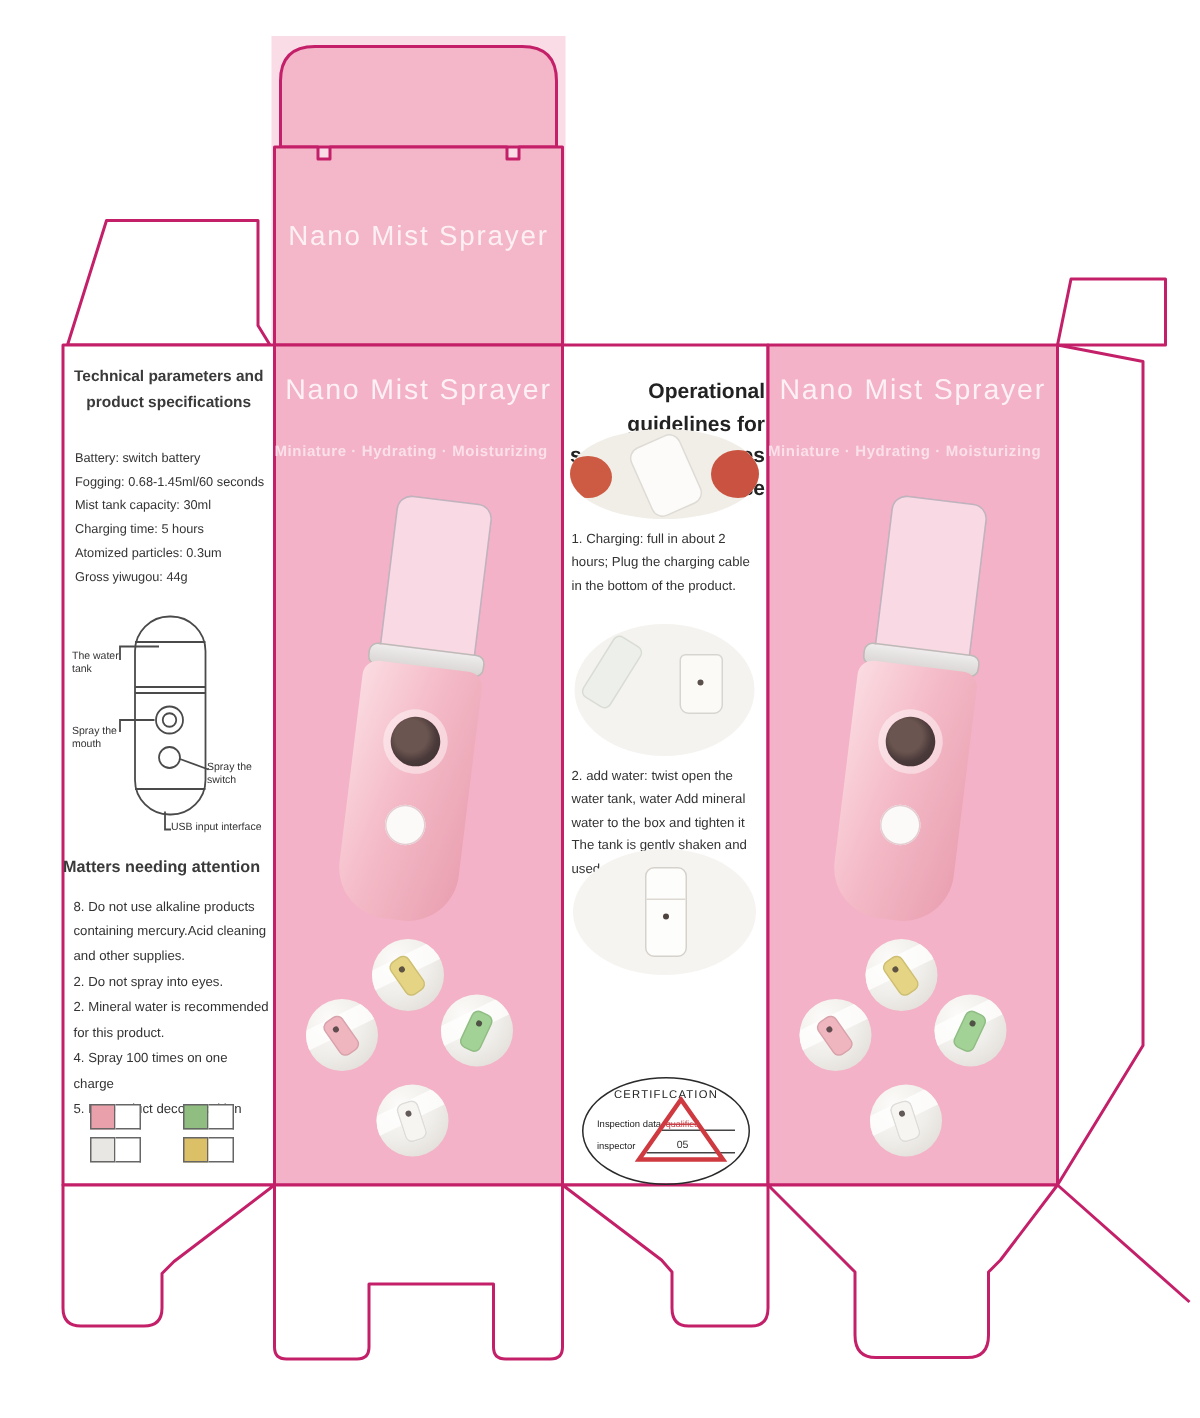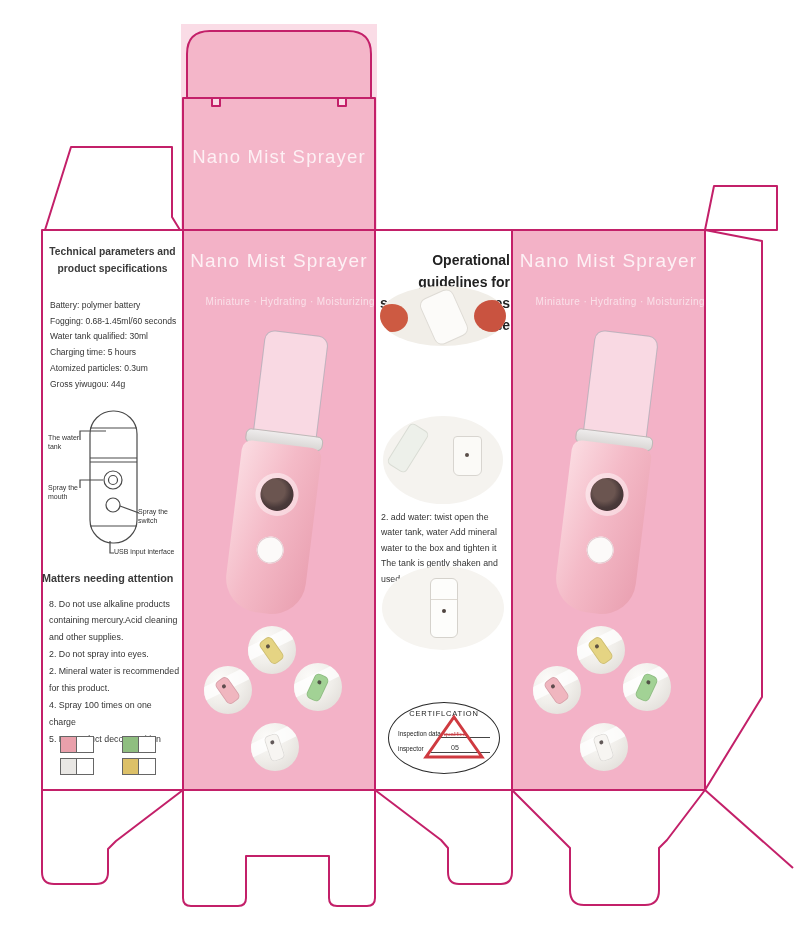--- a/index.html
+++ b/index.html
@@ -33,22 +33,22 @@
   .attn-list div{margin-bottom:1px;}
   .swatch-grid{position:absolute;top:506px;left:18px;display:grid;
     grid-template-columns:42px 42px;column-gap:20px;row-gap:5px;}
   .pair{display:flex;}
   .sw{width:17px;height:17px;border:1px solid #666;box-sizing:border-box;}
   .sw.blank{background:#fff;border-left:none;}
 
   
   .fp-title{position:absolute;top:20px;left:0;right:0;text-align:center;
     font-size:19px;letter-spacing:1.2px;color:rgba(255,255,255,.82);}
-  .fp-sub{position:absolute;top:66px;left:0;right:0;text-align:right;
-    font-size:10px;letter-spacing:.4px;color:rgba(255,255,255,.6);}
+  .fp-sub{position:absolute;top:66px;left:0;right:0;text-align:left;
+    font-size:10px;letter-spacing:.4px;color:rgba(255,255,255,.6);font-weight:bold;}
   .product{position:absolute;left:50%;top:102px;width:80px;height:284px;
     transform:translateX(-50%) rotate(7deg);}
   .p-cap{position:absolute;left:9px;top:0;width:62px;height:104px;
     background:rgba(255,255,255,.5);border:1px solid rgba(160,160,170,.65);
     border-radius:10px 10px 4px 4px;}
   .p-rim{position:absolute;left:2px;top:100px;width:76px;height:13px;
     background:linear-gradient(#eeecec,#d8d5d3);border:1px solid #bdbab8;border-radius:6px;}
   .p-body{position:absolute;left:0;top:112px;width:80px;height:170px;
     background:linear-gradient(105deg,#fbdce2,#f4bac7 45%,#e99fb0);
     border-radius:10px 10px 34px 34px;}
@@ -90,21 +90,21 @@
   .ph-cup::after{content:"";position:absolute;left:11px;top:16px;width:4px;height:4px;
     border-radius:50%;background:#5a4f4a;}
   .ph-upright{position:absolute;left:48px;top:12px;width:26px;height:58px;border-radius:6px;
     background:#fdfdfb;border:1px solid #d5d2cc;}
   .ph-upright::before{content:"";position:absolute;left:0;right:0;top:20px;height:1px;background:#ddd9d2;}
   .ph-upright::after{content:"";position:absolute;left:11px;top:30px;width:4px;height:4px;
     border-radius:50%;background:#4e443f;}
   .step{position:absolute;left:6px;width:128px;font-size:8.8px;line-height:1.75;color:#333;}
   .step-1{top:122px;} .step-2{top:280px;} .step-3{top:428px;}
 
-  .cert{position:absolute;left:13px;top:472px;width:110px;height:70px;
+  .cert{position:absolute;left:13px;top:488px;width:110px;height:70px;
     border:1.6px solid #2a2a2a;border-radius:50%;}
   .cert-title{position:absolute;top:6px;left:0;right:0;text-align:center;
     font-size:7.5px;letter-spacing:.8px;color:#222;}
   .cert-row1{position:absolute;left:9px;top:27px;font-size:6.3px;color:#222;}
   .cert-row2{position:absolute;left:9px;top:42px;font-size:6.3px;color:#222;}
   .cert-line{position:absolute;height:1px;background:#444;}
   .cert-line.l1{left:52px;right:9px;top:34px;}
   .cert-line.l2{left:42px;right:9px;top:49px;}
   .cert-tri{position:absolute;left:34px;top:12px;}
   .cert-tri polygon{fill:none;stroke:#cf3a40;stroke-width:3;}
@@ -139,23 +139,23 @@
       <path d="M512,790 L562,840 L570,848 V890 Q570,905 584,905 H645 Q659,905 659,890 V848 L667,840 L705,790 Z" fill="#ffffff"></path>
       <path d="M705,790 L793,868"></path>
     </g>
   </svg>
 
   <div class="topflap-title">Nano Mist Sprayer</div>
 
   <section class="panel panel-left">
     <div class="tp-header">Technical parameters and product specifications</div>
     <div class="tp-specs">
-      <div>Battery: polymer battery</div>
+      <div>Battery: switch battery</div>
       <div>Fogging: 0.68-1.45ml/60 seconds</div>
-      <div>Water tank qualified: 30ml</div>
+      <div>Mist tank capacity: 30ml</div>
       <div>Charging time: 5 hours</div>
       <div>Atomized particles: 0.3um</div>
       <div>Gross yiwugou: 44g</div>
     </div>
 
     <div class="diagram-wrap">
       <svg width="141" height="174" viewBox="0 0 141 174">
         <g fill="none" stroke="#4a4a4a" stroke-width="1.2">
           <rect x="48" y="13" width="47" height="132" rx="23"></rect>
           <line x1="48" y1="30" x2="95" y2="30"></line>
@@ -232,20 +232,21 @@
   </section>
 
   <section class="panel panel-guide">
     <div class="gd-header">Operational guidelines for school official cites use</div>
 
     <div class="photo photo-1">
       <div class="blob-left"></div>
       <div class="blob-right"></div>
       <div class="ph-prod"></div>
     </div>
+    <div class="step step-1">1. Charging: full in about 2 hours; Plug the charging cable in the bottom of the product.</div>
 
     <div class="photo photo-2">
       <div class="ph-bottle"></div>
       <div class="ph-cup"></div>
     </div>
     <div class="step step-2">2. add water: twist open the water tank, water Add mineral water to the box and tighten it The tank is gently shaken and used.</div>
 
     <div class="photo photo-3">
       <div class="ph-upright"></div>
     </div>

